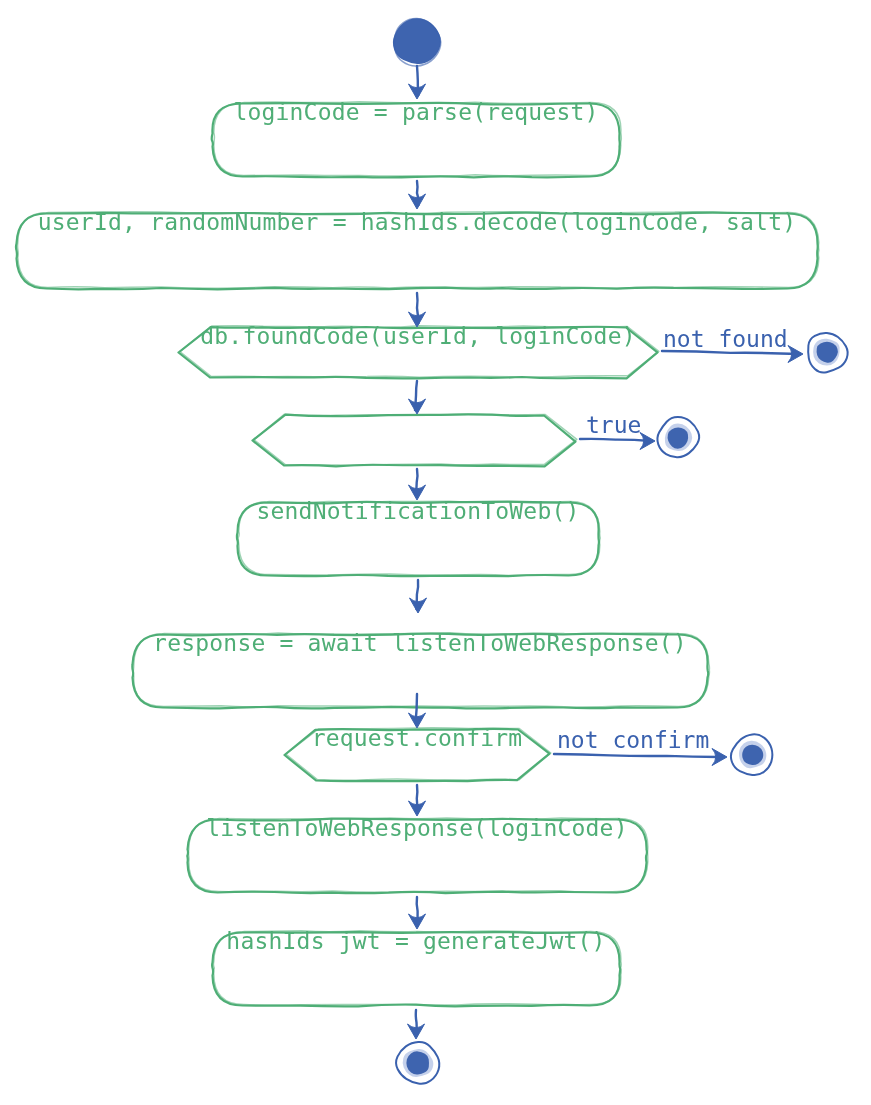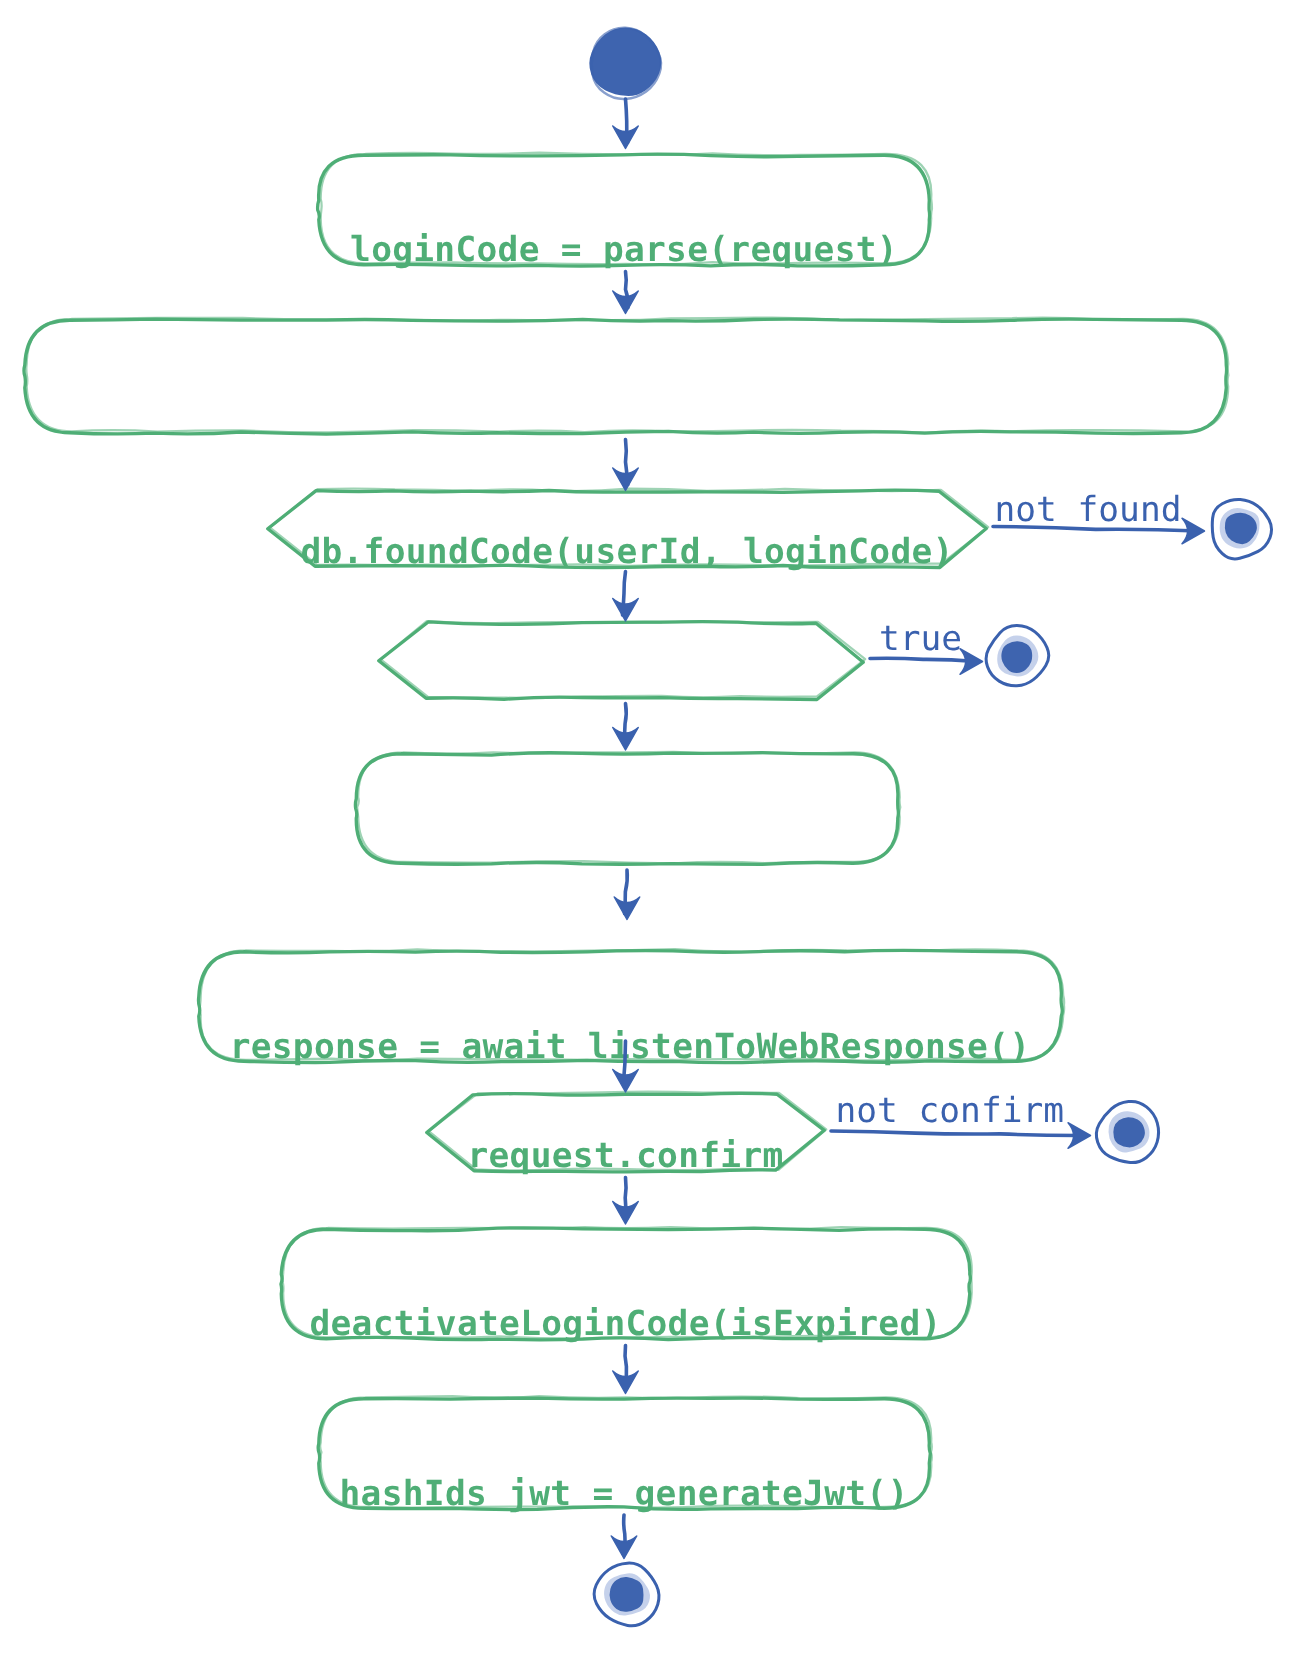--- a/index.html
+++ b/index.html
@@ -8,23 +8,22 @@
     --term:#3e64af;
   }
   html,body{margin:0;padding:0;background:#ffffff;}
   .canvas{
     position:relative;width:871px;height:1105px;background:#ffffff;
     font-family:"DejaVu Sans Mono","Liberation Mono",monospace;
     overflow:hidden;
   }
   svg.layer{position:absolute;left:0;top:0;z-index:3;pointer-events:none;}
   .node{
-    position:absolute;display:flex;align-items:flex-end;justify-content:center;
+    position:absolute;display:flex;align-items:flex-start;justify-content:center;
     z-index:2;
-    font-weight:bold;
   }
   .node svg{position:absolute;left:0;top:0;overflow:visible;}
   .node .lbl{
     position:relative;z-index:1;color:var(--green);
     font-size:23px;line-height:1;white-space:pre;letter-spacing:0.2px;
   }
   .elabel{
     font-size:23px;fill:var(--blue);
     font-family:"DejaVu Sans Mono","Liberation Mono",monospace;
   }
@@ -44,20 +43,21 @@
         <path d="M 32.5 2.5 Q 61.4 1.3 90.3 2.3 Q 119.3 2.9 148.2 1.6 Q 177.1 2.5 206.0 2.8 Q 234.9 3.8 263.8 2.1 Q 292.8 3.8 321.7 3.2 Q 350.6 3.3 379.5 2.5 Q 411.33752250671387 2.5 409.5 32.5 Q 410.0 35.8 410.0 39.0 Q 409.2 42.3 409.5 45.5 Q 408.6874351501465 75.5 379.5 75.5 Q 350.6 74.6 321.7 75.2 Q 292.8 76.4 263.8 74.6 Q 234.9 77.1 206.0 75.8 Q 177.1 76.2 148.2 75.4 Q 119.3 75.6 90.3 74.8 Q 61.4 74.9 32.5 75.5 Q 2.7725577354431152 75.5 2.5 45.5 Q 2.6 42.3 3.0 39.0 Q 3.4 35.8 2.5 32.5 Q 2.3714061975479126 2.5 32.5 2.5" class="sk sk2" transform="translate(1.3,-0.9)"></path>
       </svg>
     <span class="lbl">loginCode = parse(request)</span>
   </div>
 
   <div class="node" style="left:14px;top:211px;width:806px;height:80px">
       <svg width="806" height="80" viewBox="0 0 806 80">
         <path d="M 32.5 2.5 Q 61.0 2.4 89.5 1.8 Q 118.0 2.3 146.5 2.4 Q 175.0 2.4 203.5 2.4 Q 232.0 1.5 260.5 2.6 Q 289.0 3.1 317.5 3.1 Q 346.0 3.2 374.5 1.9 Q 403.0 3.7 431.5 2.8 Q 460.0 3.5 488.5 2.0 Q 517.0 1.3 545.5 2.3 Q 574.0 2.5 602.5 2.9 Q 631.0 3.7 659.5 2.6 Q 688.0 1.3 716.5 1.9 Q 745.0 2.3 773.5 2.5 Q 803.5809235572815 2.5 803.5 32.5 Q 804.0 36.3 803.3 40.0 Q 803.1 43.8 803.5 47.5 Q 801.7739486694336 77.5 773.5 77.5 Q 745.0 78.4 716.5 77.7 Q 688.0 76.9 659.5 76.9 Q 631.0 76.0 602.5 77.7 Q 574.0 76.5 545.5 77.3 Q 517.0 78.6 488.5 77.1 Q 460.0 78.6 431.5 76.6 Q 403.0 76.8 374.5 78.1 Q 346.0 78.2 317.5 77.5 Q 289.0 78.5 260.5 76.9 Q 232.0 77.8 203.5 78.4 Q 175.0 78.0 146.5 77.0 Q 118.0 79.0 89.5 77.8 Q 61.0 78.9 32.5 77.5 Q 4.092409729957581 77.5 2.5 47.5 Q 3.3 43.8 2.6 40.0 Q 1.4 36.3 2.5 32.5 Q 3.728835344314575 2.5 32.5 2.5" class="sk sk1"></path>
         <path d="M 32.5 2.5 Q 61.0 2.0 89.5 1.8 Q 118.0 1.7 146.5 1.8 Q 175.0 2.9 203.5 2.7 Q 232.0 2.9 260.5 3.2 Q 289.0 4.1 317.5 3.2 Q 346.0 3.3 374.5 3.1 Q 403.0 3.9 431.5 2.1 Q 460.0 2.1 488.5 1.7 Q 517.0 1.2 545.5 3.3 Q 574.0 3.0 602.5 2.6 Q 631.0 2.4 659.5 2.0 Q 688.0 1.0 716.5 2.8 Q 745.0 3.0 773.5 2.5 Q 802.1761569976807 2.5 803.5 32.5 Q 802.9 36.3 803.6 40.0 Q 802.6 43.8 803.5 47.5 Q 803.3254251480103 77.5 773.5 77.5 Q 745.0 76.8 716.5 76.7 Q 688.0 76.3 659.5 77.4 Q 631.0 76.4 602.5 78.3 Q 574.0 77.1 545.5 77.0 Q 517.0 76.2 488.5 76.8 Q 460.0 77.5 431.5 77.5 Q 403.0 76.0 374.5 77.9 Q 346.0 76.2 317.5 77.6 Q 289.0 76.7 260.5 76.7 Q 232.0 77.7 203.5 78.2 Q 175.0 78.3 146.5 76.8 Q 118.0 76.7 89.5 77.6 Q 61.0 75.9 32.5 77.5 Q 3.782550811767578 77.5 2.5 47.5 Q 3.3 43.8 2.6 40.0 Q 2.0 36.3 2.5 32.5 Q 2.955669403076172 2.5 32.5 2.5" class="sk sk2" transform="translate(1.3,-0.9)"></path>
       </svg>
+    <span class="lbl">userId, randomNumber = hashIds.decode(loginCode, salt)</span>
   </div>
 
   <div class="node" style="left:176px;top:325px;width:484px;height:55px">
       <svg width="484" height="55" viewBox="0 0 484 55">
         <path d="M 2.5 27.5 L 34.730971336364746 2.0576915740966797 Q 60.0 3.2 86.0 2.3 Q 112.0 3.4 138.0 2.4 Q 164.0 3.4 190.0 2.0 Q 216.0 3.6 242.0 2.9 Q 268.0 3.1 294.0 2.9 Q 320.0 3.0 346.0 3.2 Q 372.0 2.7 398.0 2.2 Q 424.0 1.2 450.0 2.5 L 481.5 27.377699226140976 L 450.5712865591049 53.32392621040344 Q 424.0 52.7 398.0 53.0 Q 372.0 53.8 346.0 52.0 Q 320.0 53.4 294.0 52.5 Q 268.0 52.5 242.0 53.3 Q 216.0 53.6 190.0 52.9 Q 164.0 51.2 138.0 52.4 Q 112.0 52.5 86.0 52.1 Q 60.0 52.3 34.0 52.5 Z" class="sk sk1"></path>
         <path d="M 2.5 27.5 L 34.35924935340881 1.9953570365905762 Q 60.0 1.3 86.0 2.1 Q 112.0 2.1 138.0 3.1 Q 164.0 1.1 190.0 3.0 Q 216.0 3.9 242.0 1.7 Q 268.0 1.8 294.0 3.1 Q 320.0 3.0 346.0 1.8 Q 372.0 2.7 398.0 3.0 Q 424.0 3.7 450.0 2.5 L 481.5 27.278931260108948 L 450.33730137348175 51.6977117061615 Q 424.0 51.4 398.0 52.0 Q 372.0 53.0 346.0 52.9 Q 320.0 52.4 294.0 52.2 Q 268.0 52.1 242.0 53.2 Q 216.0 51.5 190.0 52.4 Q 164.0 52.4 138.0 52.7 Q 112.0 52.0 86.0 52.6 Q 60.0 52.0 34.0 52.5 Z" class="sk sk2" transform="translate(1.3,-0.9)"></path>
       </svg>
     <span class="lbl">db.foundCode(userId, loginCode)</span>
   </div>
 
@@ -66,20 +66,21 @@
         <path d="M 2.5 27.5 L 35.46259963512421 1.6273441314697266 Q 60.0 3.3 86.0 3.2 Q 112.0 3.5 138.0 2.1 Q 164.0 1.7 190.0 1.8 Q 216.0 1.2 242.0 1.7 Q 268.0 3.5 294.0 2.5 L 325.5 28.549511194229126 L 294.6300137042999 53.335938930511475 Q 268.0 52.9 242.0 52.7 Q 216.0 53.0 190.0 52.1 Q 164.0 52.4 138.0 52.0 Q 112.0 51.1 86.0 53.3 Q 60.0 51.6 34.0 52.5 Z" class="sk sk1"></path>
         <path d="M 2.5 27.5 L 33.21459913253784 2.0462008118629456 Q 60.0 3.9 86.0 3.2 Q 112.0 2.2 138.0 2.8 Q 164.0 3.0 190.0 2.9 Q 216.0 1.6 242.0 2.9 Q 268.0 2.7 294.0 2.5 L 325.5 27.262712836265564 L 293.3762558698654 52.111494302749634 Q 268.0 52.8 242.0 52.0 Q 216.0 53.6 190.0 51.8 Q 164.0 51.7 138.0 52.3 Q 112.0 53.8 86.0 53.0 Q 60.0 53.1 34.0 52.5 Z" class="sk sk2" transform="translate(1.3,-0.9)"></path>
       </svg>
   </div>
 
   <div class="node" style="left:235px;top:500px;width:366px;height:78px">
       <svg width="366" height="78" viewBox="0 0 366 78">
         <path d="M 32.5 2.5 Q 62.6 3.0 92.7 3.4 Q 122.8 1.0 152.9 2.3 Q 183.0 3.4 213.1 2.1 Q 243.2 2.4 273.3 1.7 Q 303.4 2.7 333.5 2.5 Q 365.3587155342102 2.5 363.5 32.5 Q 363.4 35.8 363.6 39.0 Q 364.3 42.3 363.5 45.5 Q 363.8900337219238 75.5 333.5 75.5 Q 303.4 74.2 273.3 76.2 Q 243.2 76.1 213.1 75.7 Q 183.0 76.5 152.9 75.9 Q 122.8 74.1 92.7 75.9 Q 62.6 76.6 32.5 75.5 Q 1.964550256729126 75.5 2.5 45.5 Q 3.3 42.3 2.1 39.0 Q 1.6 35.8 2.5 32.5 Q 2.599891185760498 2.5 32.5 2.5" class="sk sk1"></path>
         <path d="M 32.5 2.5 Q 62.6 4.1 92.7 2.4 Q 122.8 3.7 152.9 2.5 Q 183.0 2.5 213.1 2.1 Q 243.2 3.9 273.3 3.0 Q 303.4 3.6 333.5 2.5 Q 362.7285490036011 2.5 363.5 32.5 Q 363.1 35.8 363.9 39.0 Q 362.9 42.3 363.5 45.5 Q 363.6547247171402 75.5 333.5 75.5 Q 303.4 75.2 273.3 76.3 Q 243.2 74.6 213.1 76.4 Q 183.0 76.1 152.9 74.9 Q 122.8 75.0 92.7 75.9 Q 62.6 76.1 32.5 75.5 Q 2.9872264862060547 75.5 2.5 45.5 Q 2.1 42.3 1.8 39.0 Q 3.5 35.8 2.5 32.5 Q 2.184389114379883 2.5 32.5 2.5" class="sk sk2" transform="translate(1.3,-0.9)"></path>
       </svg>
+    <span class="lbl">sendNotificationToWeb()</span>
   </div>
 
   <div class="node" style="left:130px;top:632px;width:580px;height:78px">
       <svg width="580" height="78" viewBox="0 0 580 78">
         <path d="M 32.5 2.5 Q 61.1 4.0 89.7 2.6 Q 118.3 1.7 146.9 2.8 Q 175.6 1.4 204.2 2.9 Q 232.8 3.3 261.4 2.6 Q 290.0 1.3 318.6 1.9 Q 347.2 3.5 375.8 2.4 Q 404.4 1.2 433.1 2.5 Q 461.7 1.2 490.3 1.8 Q 518.9 2.4 547.5 2.5 Q 578.9797554016113 2.5 577.5 32.5 Q 577.2 35.8 577.8 39.0 Q 578.7 42.3 577.5 45.5 Q 576.2504273056984 75.5 547.5 75.5 Q 518.9 75.9 490.3 75.3 Q 461.7 76.9 433.1 75.5 Q 404.4 74.9 375.8 76.1 Q 347.2 77.0 318.6 75.6 Q 290.0 76.0 261.4 74.9 Q 232.8 75.8 204.2 75.8 Q 175.6 77.1 146.9 75.1 Q 118.3 74.6 89.7 76.3 Q 61.1 76.5 32.5 75.5 Q 3.6347066164016724 75.5 2.5 45.5 Q 3.6 42.3 2.9 39.0 Q 2.0 35.8 2.5 32.5 Q 3.890613079071045 2.5 32.5 2.5" class="sk sk1"></path>
         <path d="M 32.5 2.5 Q 61.1 2.9 89.7 2.8 Q 118.3 3.7 146.9 1.8 Q 175.6 3.7 204.2 3.0 Q 232.8 3.4 261.4 2.7 Q 290.0 2.5 318.6 1.7 Q 347.2 4.1 375.8 3.0 Q 404.4 1.5 433.1 2.5 Q 461.7 2.7 490.3 2.5 Q 518.9 1.2 547.5 2.5 Q 576.7952481508255 2.5 577.5 32.5 Q 578.4 35.8 578.0 39.0 Q 578.4 42.3 577.5 45.5 Q 576.1410355567932 75.5 547.5 75.5 Q 518.9 74.4 490.3 74.8 Q 461.7 76.3 433.1 75.6 Q 404.4 74.4 375.8 75.2 Q 347.2 74.6 318.6 75.5 Q 290.0 74.5 261.4 75.4 Q 232.8 75.0 204.2 75.0 Q 175.6 75.1 146.9 74.7 Q 118.3 77.0 89.7 74.7 Q 61.1 75.0 32.5 75.5 Q 0.9753732681274414 75.5 2.5 45.5 Q 1.6 42.3 2.1 39.0 Q 2.5 35.8 2.5 32.5 Q 3.868775963783264 2.5 32.5 2.5" class="sk sk2" transform="translate(1.3,-0.9)"></path>
       </svg>
     <span class="lbl">response = await listenToWebResponse()</span>
   </div>
 
@@ -89,21 +90,21 @@
         <path d="M 2.5 28 L 35.15335962176323 2.8887829780578613 Q 59.3 3.2 84.5 2.7 Q 109.8 2.5 135.0 1.8 Q 160.3 1.5 185.5 2.3 Q 210.8 1.9 236.0 2.5 L 267.5 26.872472286224365 L 235.68860778212547 53.76741003990173 Q 210.8 52.6 185.5 53.9 Q 160.3 54.2 135.0 53.3 Q 109.8 52.4 84.5 53.6 Q 59.3 54.7 34.0 53.5 Z" class="sk sk2" transform="translate(1.3,-0.9)"></path>
       </svg>
     <span class="lbl">request.confirm</span>
   </div>
 
   <div class="node" style="left:185px;top:817px;width:464px;height:78px">
       <svg width="464" height="78" viewBox="0 0 464 78">
         <path d="M 32.5 2.5 Q 61.0 3.7 89.5 3.4 Q 118.0 3.9 146.5 1.7 Q 175.0 1.3 203.5 2.2 Q 232.0 2.6 260.5 2.8 Q 289.0 2.7 317.5 1.8 Q 346.0 2.6 374.5 3.2 Q 403.0 1.9 431.5 2.5 Q 462.209942817688 2.5 461.5 32.5 Q 462.5 35.8 461.1 39.0 Q 460.8 42.3 461.5 45.5 Q 460.06080436706543 75.5 431.5 75.5 Q 403.0 74.9 374.5 75.0 Q 346.0 76.1 317.5 74.6 Q 289.0 74.9 260.5 76.1 Q 232.0 74.0 203.5 75.7 Q 175.0 76.7 146.5 75.7 Q 118.0 76.7 89.5 75.0 Q 61.0 74.0 32.5 75.5 Q 3.0884180068969727 75.5 2.5 45.5 Q 3.1 42.3 2.3 39.0 Q 3.6 35.8 2.5 32.5 Q 4.1136674880981445 2.5 32.5 2.5" class="sk sk1"></path>
         <path d="M 32.5 2.5 Q 61.0 3.1 89.5 2.9 Q 118.0 2.3 146.5 2.7 Q 175.0 3.4 203.5 2.0 Q 232.0 3.3 260.5 1.9 Q 289.0 3.2 317.5 3.0 Q 346.0 3.8 374.5 1.9 Q 403.0 2.8 431.5 2.5 Q 462.5255308151245 2.5 461.5 32.5 Q 461.1 35.8 461.4 39.0 Q 461.5 42.3 461.5 45.5 Q 460.19718086719513 75.5 431.5 75.5 Q 403.0 77.1 374.5 74.6 Q 346.0 74.4 317.5 75.2 Q 289.0 75.5 260.5 75.1 Q 232.0 75.5 203.5 76.1 Q 175.0 76.4 146.5 74.8 Q 118.0 76.2 89.5 75.1 Q 61.0 76.1 32.5 75.5 Q 2.1059179306030273 75.5 2.5 45.5 Q 2.9 42.3 2.3 39.0 Q 2.1 35.8 2.5 32.5 Q 3.4145461320877075 2.5 32.5 2.5" class="sk sk2" transform="translate(1.3,-0.9)"></path>
       </svg>
-    <span class="lbl">deactivateLoginCode(isExpired)</span>
+    <span class="lbl">listenToWebResponse(loginCode)</span>
   </div>
 
   <div class="node" style="left:210px;top:930px;width:412px;height:78px">
       <svg width="412" height="78" viewBox="0 0 412 78">
         <path d="M 32.5 2.5 Q 61.4 2.2 90.3 2.7 Q 119.3 2.1 148.2 2.1 Q 177.1 3.0 206.0 2.7 Q 234.9 1.6 263.8 2.3 Q 292.8 1.6 321.7 2.8 Q 350.6 3.1 379.5 2.5 Q 409.9653515815735 2.5 409.5 32.5 Q 409.2 35.8 410.2 39.0 Q 409.9 42.3 409.5 45.5 Q 411.38866424560547 75.5 379.5 75.5 Q 350.6 74.3 321.7 75.8 Q 292.8 75.5 263.8 75.9 Q 234.9 77.1 206.0 74.6 Q 177.1 74.1 148.2 76.3 Q 119.3 76.6 90.3 75.6 Q 61.4 75.8 32.5 75.5 Q 3.125603675842285 75.5 2.5 45.5 Q 3.5 42.3 2.8 39.0 Q 1.6 35.8 2.5 32.5 Q 2.9699580669403076 2.5 32.5 2.5" class="sk sk1"></path>
         <path d="M 32.5 2.5 Q 61.4 2.0 90.3 1.7 Q 119.3 3.7 148.2 1.6 Q 177.1 3.3 206.0 2.5 Q 234.9 3.7 263.8 2.2 Q 292.8 1.4 321.7 3.0 Q 350.6 3.5 379.5 2.5 Q 410.94268226623535 2.5 409.5 32.5 Q 410.4 35.8 409.3 39.0 Q 410.4 42.3 409.5 45.5 Q 411.1333408355713 75.5 379.5 75.5 Q 350.6 76.3 321.7 75.2 Q 292.8 74.4 263.8 74.8 Q 234.9 76.7 206.0 75.6 Q 177.1 75.1 148.2 75.4 Q 119.3 75.2 90.3 75.7 Q 61.4 76.9 32.5 75.5 Q 2.6570597887039185 75.5 2.5 45.5 Q 2.0 42.3 3.0 39.0 Q 1.6 35.8 2.5 32.5 Q 3.199352264404297 2.5 32.5 2.5" class="sk sk2" transform="translate(1.3,-0.9)"></path>
       </svg>
     <span class="lbl">hashIds jwt = generateJwt()</span>
   </div>
 

